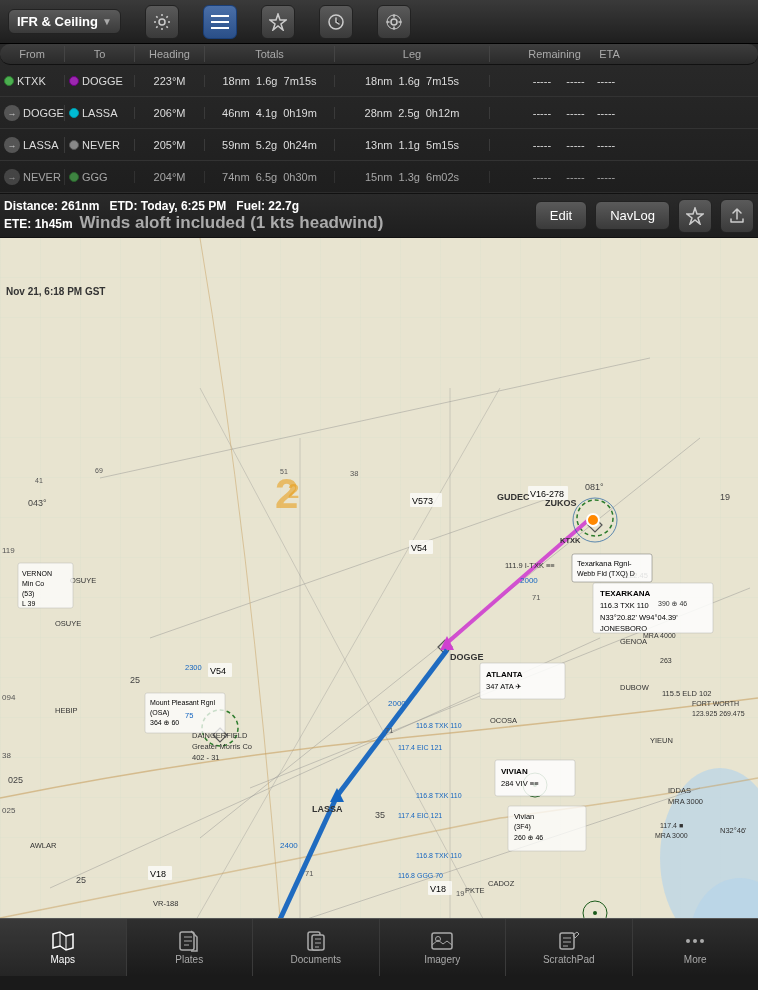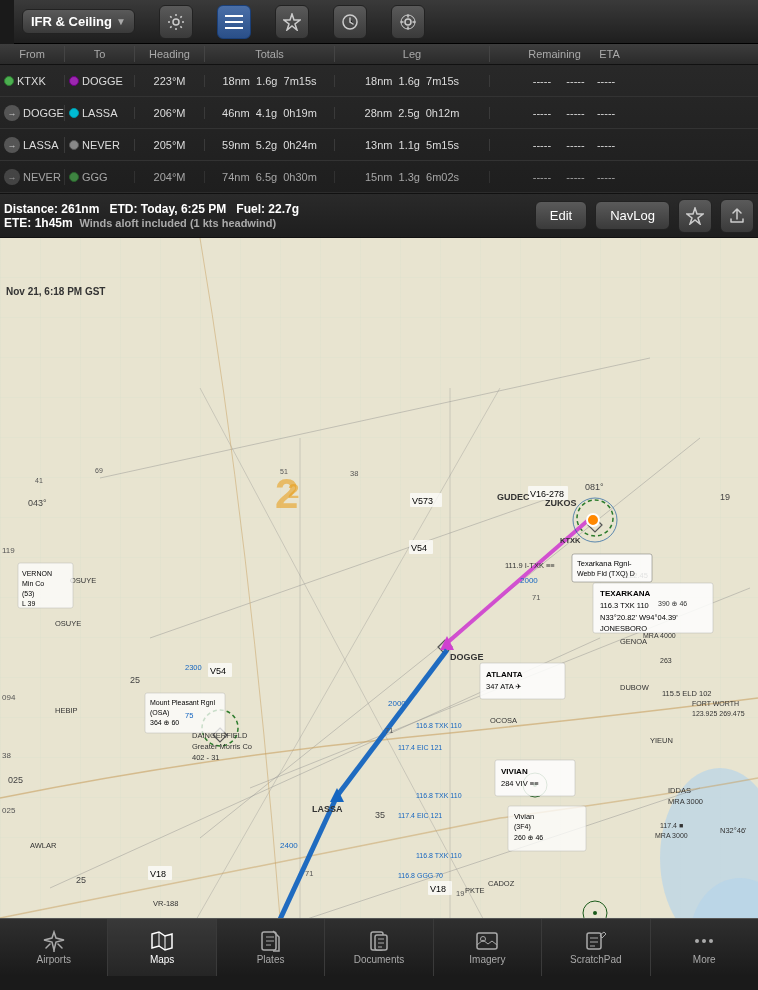--- a/index.html
+++ b/index.html
@@ -7,21 +7,20 @@
 
     
     #topbar {
       height: 44px;
       background: linear-gradient(180deg, #3a3a3a 0%, #1e1e1e 100%);
       display: flex;
       align-items: center;
       padding: 0 8px;
       gap: 24px;
       border-bottom: 1px solid #000;
-      margin-left: 14px;
     }
     .ifr-btn {
       display: flex; align-items: center; gap: 4px;
       background: linear-gradient(180deg, #5a5a5a, #3a3a3a);
       border: 1px solid #222;
       border-radius: 6px;
       padding: 4px 8px;
       color: #fff;
       font-size: 13px;
       font-weight: 600;
@@ -60,20 +59,21 @@
     #flightplan {
       background: linear-gradient(180deg, #2a2a2a, #1e1e1e);
       border-bottom: 1px solid #111;
     }
     .fp-header {
       display: grid;
       grid-template-columns: 65px 70px 70px 130px 155px 168px;
       background: linear-gradient(180deg, #3d3d3d, #2a2a2a);
       border-bottom: 1px solid #111;
       padding: 2px 0;
+      border-radius: 10px;
     }
     .fp-header-cell {
       color: #aaa; font-size: 11px; text-align: center; padding: 2px 0;
       border-right: 1px solid #444;
     }
     .fp-header-cell:last-child { border-right: none; }
     .fp-row {
       display: grid;
       grid-template-columns: 65px 70px 70px 130px 155px 168px;
       border-bottom: 1px solid #333;
@@ -289,21 +289,21 @@
       <span>GGG</span>
     </div>
     <div class="fp-cell">204°M</div>
     <div class="fp-cell">74nm &nbsp;6.5g &nbsp;0h30m</div>
     <div class="fp-cell">15nm &nbsp;1.3g &nbsp;6m02s</div>
     <div class="fp-cell">----- &nbsp;&nbsp;&nbsp; ----- &nbsp;&nbsp; -----</div>
   </div>
 </div>
 
 <div id="statusbar">
-  <div class="status-text"><span style="color:#fff;font-weight:600">Distance: 261nm</span> &nbsp; <span style="color:#fff;font-weight:600">ETD: Today, 6:25 PM</span> &nbsp; <span style="color:#fff;font-weight:600">Fuel: 22.7g</span><br><span style="color:#fff;font-weight:600">ETE: 1h45m</span> &nbsp;<span style="color:#aaa;font-size:11px">Winds aloft included (1 kts headwind)</span></div>
+  <div class="status-text"><span style="color:#fff;font-weight:600">Distance: 261nm</span> &nbsp; <span style="color:#fff;font-weight:600">ETD: Today, 6:25 PM</span> &nbsp; <span style="color:#fff;font-weight:600">Fuel: 22.7g</span><br><span style="color:#fff;font-weight:600">ETE: 1h45m</span> &nbsp;<span style="color:#aaa;font-size:17px">Winds aloft included (1 kts headwind)</span></div>
   <button class="status-btn">Edit</button>
   <button class="status-btn">NavLog</button>
   <div class="star-btn">
     <svg width="18" height="18" viewBox="0 0 18 18">
       <polygon points="9,1 11,7 17,7 12,11 14,17 9,13 4,17 6,11 1,7 7,7" fill="none" stroke="#ccc" stroke-width="1.5"></polygon>
     </svg>
   </div>
   <div class="share-btn">
     <svg width="16" height="16" viewBox="0 0 16 16">
       <path d="M8 1v10M4 5l4-4 4 4M2 11v3h12v-3" stroke="#ccc" stroke-width="1.5" fill="none" stroke-linecap="round" stroke-linejoin="round"></path>
@@ -636,27 +636,20 @@
     <rect x="548" y="922" width="28" height="14" fill="white" opacity="0.7" rx="1"></rect>
     <text x="550" y="933" font-size="9" fill="#000" font-family="Arial">V04</text>
     <text x="530" y="946" font-size="8" fill="#555" font-family="Arial">13</text>
   </svg>
 
   <div class="map-timestamp">Nov 21, 6:18 PM GST</div>
 </div>
 
 <div id="bottomnav">
 
-  <div class="nav-item">
-    <svg width="24" height="22" viewBox="0 0 24 22">
-      <path d="M12 2 L14 8 L22 10 L14 12 L12 20 L10 12 L2 10 L10 8 Z" fill="none" stroke="#aaa" stroke-width="1.5"></path>
-      <path d="M8 14 L4 18 M16 14 L20 18 M12 20 L12 22" stroke="#aaa" stroke-width="1.5" stroke-linecap="round"></path>
-    </svg>
-    <span class="nav-label">Airports</span>
-  </div>
 
   <div class="nav-item active">
     <svg width="24" height="22" viewBox="0 0 24 22">
       <polygon points="2,4 9,2 15,6 22,4 22,18 15,20 9,16 2,18" fill="none" stroke="white" stroke-width="1.5"></polygon>
       <line x1="9" y1="2" x2="9" y2="16" stroke="white" stroke-width="1"></line>
       <line x1="15" y1="6" x2="15" y2="20" stroke="white" stroke-width="1"></line>
     </svg>
     <span class="nav-label active-label">Maps</span>
   </div>
 

